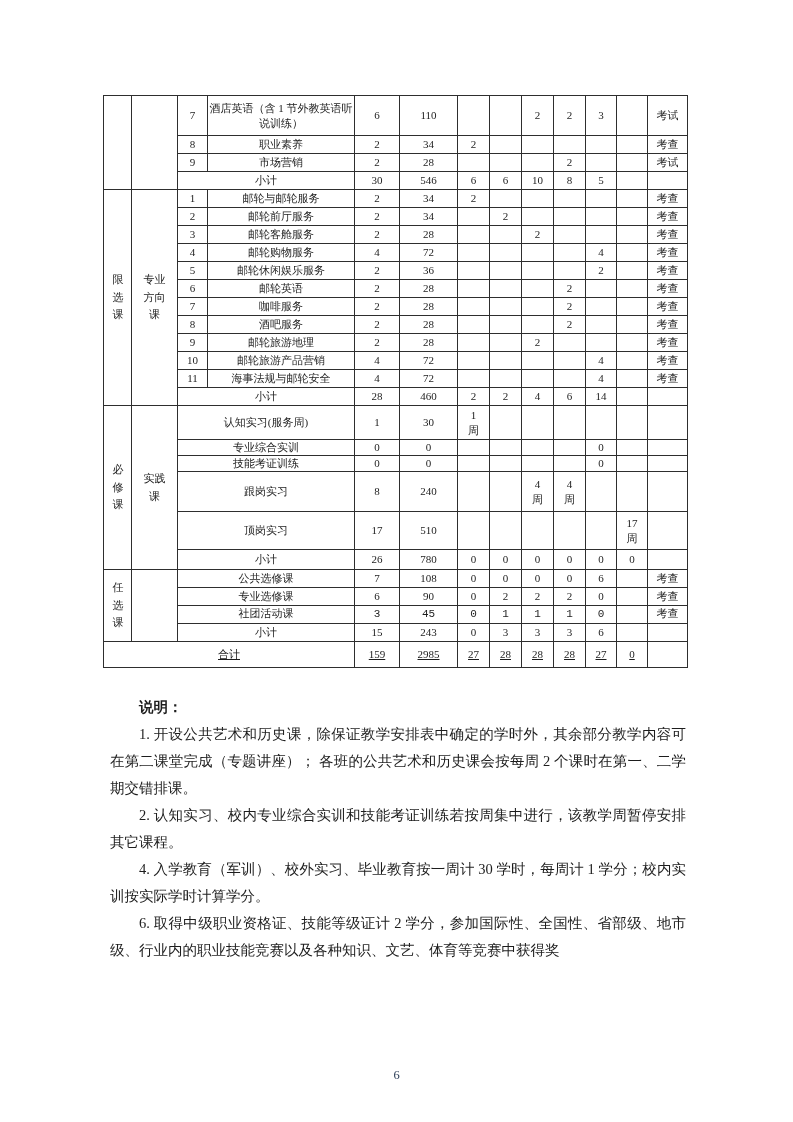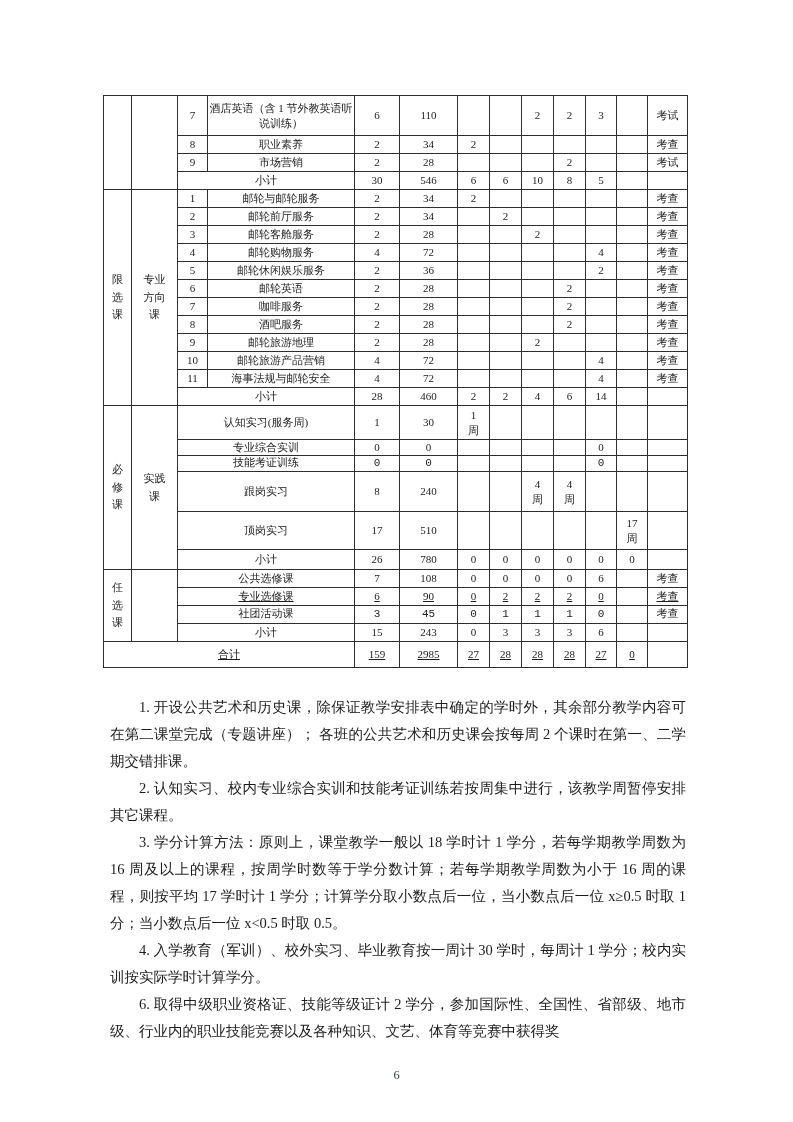--- a/index.html
+++ b/index.html
@@ -10,21 +10,21 @@
   }
   
   .table-wrap { position:absolute; left:103px; top:95px; }
   table.curriculum { border-collapse:collapse; table-layout:fixed; width:584px; }
   table.curriculum td {
     border:1px solid #2e2e2e; padding:0 1px; text-align:center; vertical-align:middle;
     font-size:11px; line-height:1.3; overflow:hidden;
   }
   td.sem { white-space:pre-line; }
   .vlab { display:inline-block; word-break:break-all; line-height:1.6; text-align:center; }
-  .v1 { width:1.1em; }
+  .v1 { width:1.1em;text-align:right; }
   .v2 { width:2.2em; }
   
   .notes {
     position:absolute; left:110px; top:694px; width:576px;
     font-size:14.5px; line-height:27px; text-align:justify; color:#1d1d1d;
   }
   .notes-title { font-weight:bold; text-indent:2em; }
   .note-item { margin:0; text-indent:2em; }
   
   .page-number {
@@ -285,21 +285,21 @@
             <td>0</td>
             <td>0</td>
             <td class="sem"></td>
             <td class="sem"></td>
             <td class="sem"></td>
             <td class="sem"></td>
             <td class="sem">0</td>
             <td class="sem"></td>
             <td></td>
           </tr>
-          <tr style="height: 16px; font-family: Liberation Mono, monospace;">
+          <tr style="height: 16px;">
             <td colspan="2">技能考证训练</td>
             <td>0</td>
             <td>0</td>
             <td class="sem"></td>
             <td class="sem"></td>
             <td class="sem"></td>
             <td class="sem"></td>
             <td class="sem">0</td>
             <td class="sem"></td>
             <td></td>
@@ -350,21 +350,21 @@
             <td>7</td>
             <td>108</td>
             <td class="sem">0</td>
             <td class="sem">0</td>
             <td class="sem">0</td>
             <td class="sem">0</td>
             <td class="sem">6</td>
             <td class="sem"></td>
             <td>考查</td>
           </tr>
-          <tr style="height: 18px; text-decoration: underline;">
+          <tr style="height: 18px;">
             <td colspan="2">专业选修课</td>
             <td>6</td>
             <td>90</td>
             <td class="sem">0</td>
             <td class="sem">2</td>
             <td class="sem">2</td>
             <td class="sem">2</td>
             <td class="sem">0</td>
             <td class="sem"></td>
             <td>考查</td>
@@ -403,24 +403,24 @@
             <td class="sem">28</td>
             <td class="sem">27</td>
             <td class="sem">0</td>
             <td></td>
           </tr>
         </tbody>
     </table>
   </div>
 
   <div class="notes">
+    <div class="notes-title">说明：</div>
     <div>
         <p class="note-item">1. 开设公共艺术和历史课，除保证教学安排表中确定的学时外，其余部分教学内容可在第二课堂完成（专题讲座）； 各班的公共艺术和历史课会按每周 2 个课时在第一、二学期交错排课。</p>
         <p class="note-item">2.  认知实习、校内专业综合实训和技能考证训练若按周集中进行，该教学周暂停安排其它课程。</p>
-        <p class="note-item">3. 学分计算方法：原则上，课堂教学一般以 18 学时计 1 学分，若每学期教学周数为 16 周及以上的课程，按周学时数等于学分数计算；若每学期教学周数为小于 16 周的课程，则按平均 17 学时计 1 学分；计算学分取小数点后一位，当小数点后一位 x≥0.5 时取 1 分；当小数点后一位 x&lt;0.5 时取 0.5。</p>
         <p class="note-item">4. 入学教育（军训）、校外实习、毕业教育按一周计 30 学时，每周计 1 学分；校内实训按实际学时计算学分。</p>
         <p class="note-item">6. 取得中级职业资格证、技能等级证计 2 学分，参加国际性、全国性、省部级、地市级、行业内的职业技能竞赛以及各种知识、文艺、体育等竞赛中获得奖</p>
       </div>
   </div>
 
   <div class="page-number">6</div>
 
 </div>
 
 </body></html>

